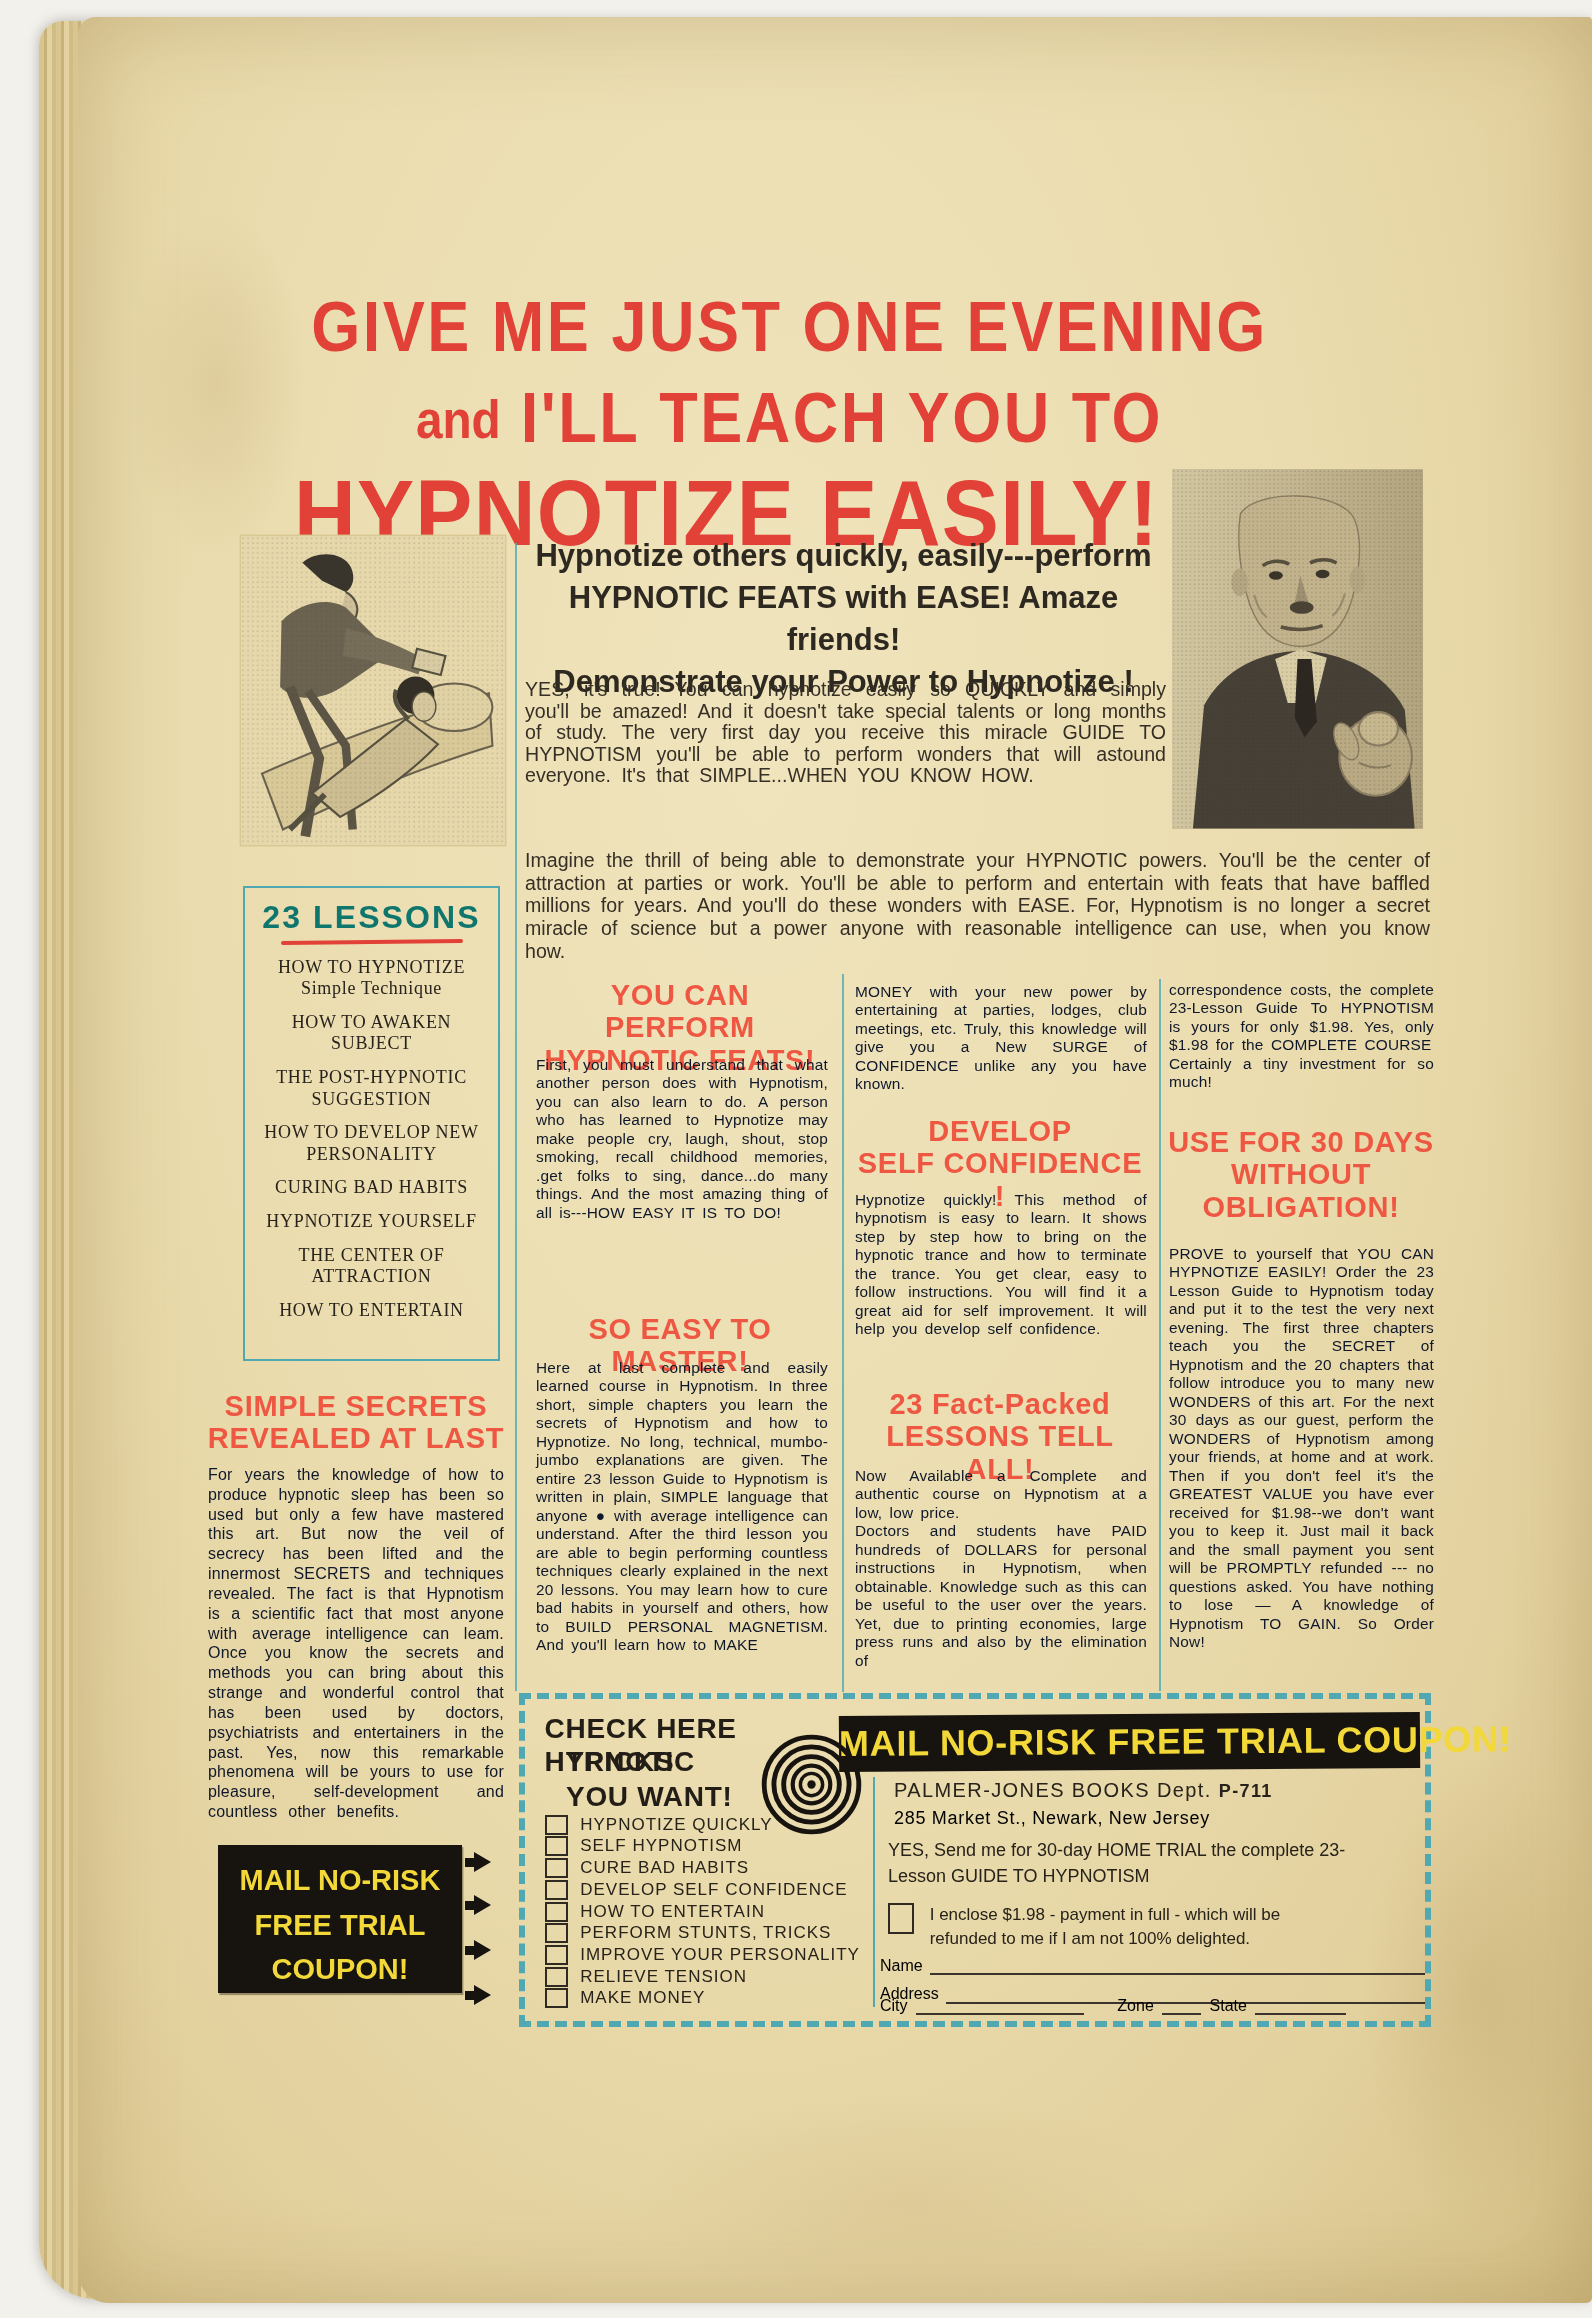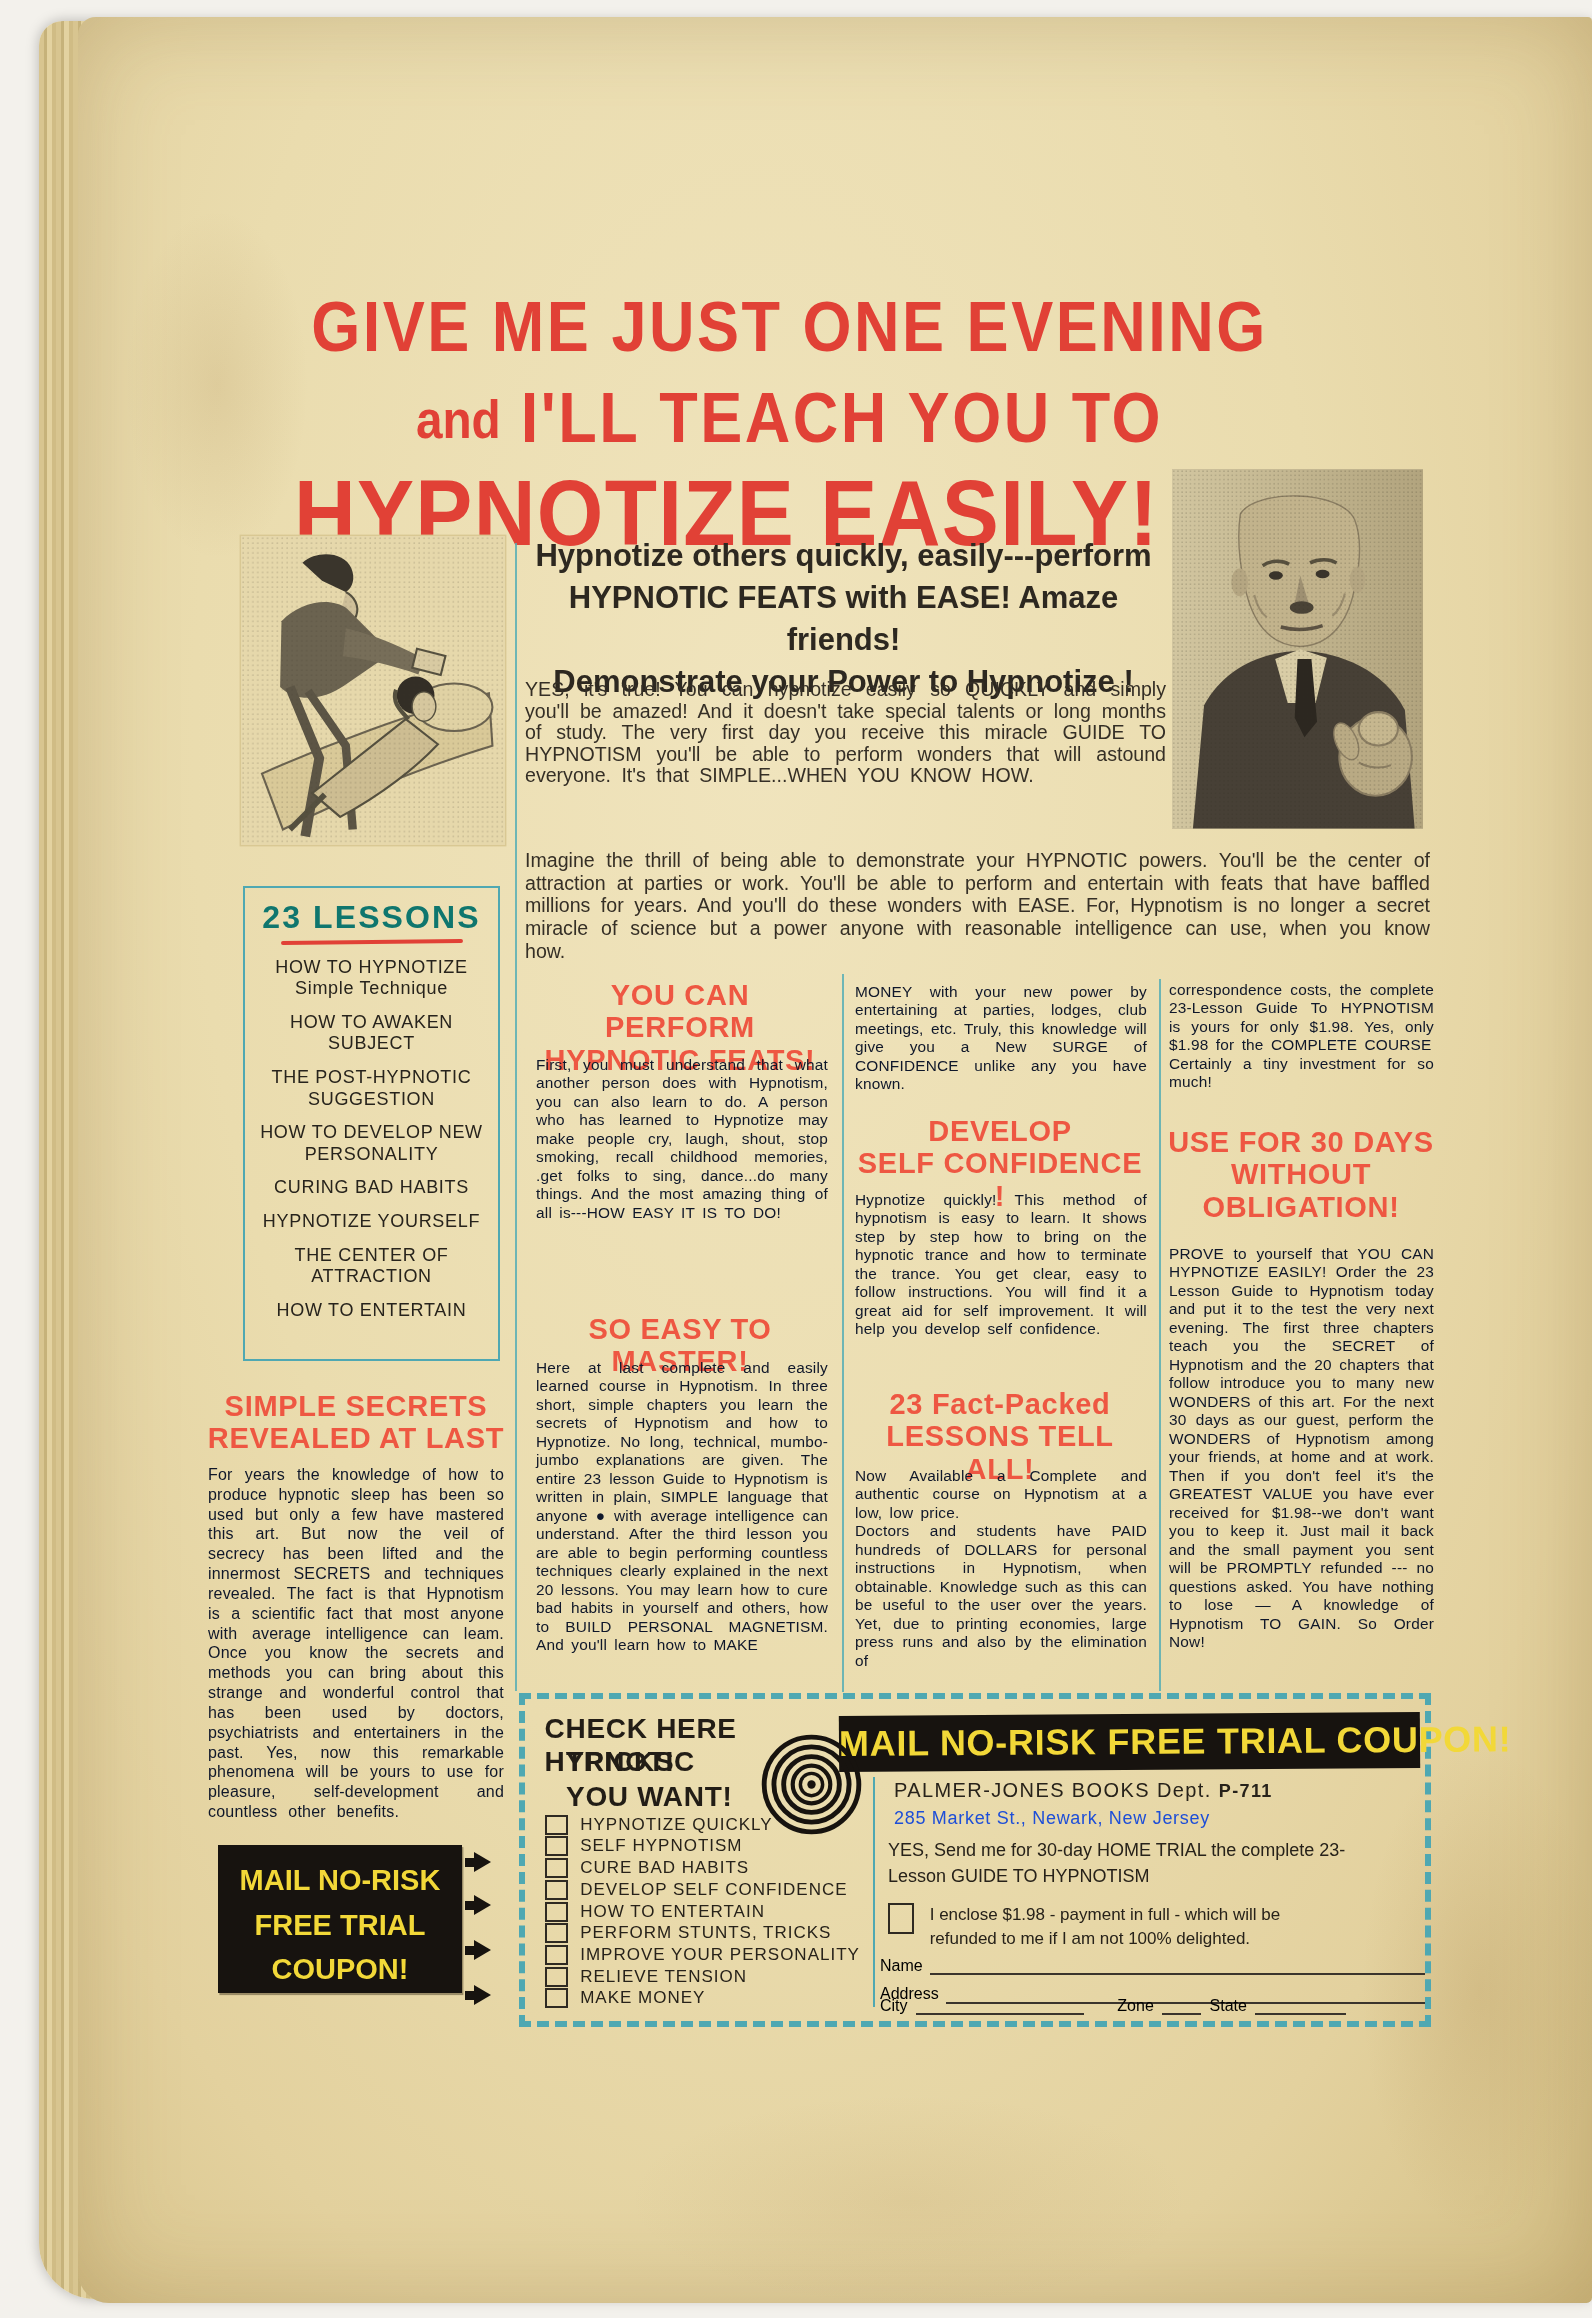--- a/index.html
+++ b/index.html
@@ -27,21 +27,21 @@
   #yes-para{left:525px;top:679px;width:641px;font-size:19.6px;line-height:1.1;word-spacing:4.9px;}
   #imagine-para{left:525px;top:849px;width:905px;font-size:19.6px;line-height:1.16;word-spacing:4.2px;}
   
   #illu-box{left:241px;top:536px;width:264px;height:309px;background:#e6d8ab;box-shadow:0 0 0 1.4px #d9c893;}
   #photo-box{left:1172px;top:469px;width:251px;height:360px;background:#c9bc97;}
   
   #lessons-box{left:243px;top:886px;width:257px;height:475px;border:2.8px solid #4fa8b2;
     padding:11.2px 5.6px;box-sizing:border-box;text-align:center;}
   #lessons-title{font-size:32px;font-weight:700;letter-spacing:2.1px;color:#0f766e;}
   #lessons-underline{width:182px;height:4.2px;background:#e14136;margin:4.2px auto 9.8px auto;border-radius:2.1px;transform:rotate(-.6deg);}
-  .lesson-item{font-size:18px;line-height:1.2;letter-spacing:0.7px;color:#27231c;margin:12px 0;white-space:pre-line;}
+  .lesson-item{font-size:18px;line-height:1.2;letter-spacing:0.7px;color:#27231c;margin:12px 0;white-space:pre-line;font-family:Liberation Serif, serif;}
   
   .vrule{width:2.1px;background:#57aeb5;opacity:.85;}
   
   .colhead{color:#ee5742;font-weight:700;text-align:center;font-size:29px;line-height:1.12;white-space:pre-line;letter-spacing:0.7px;}
   .colpara{font-size:15.4px;line-height:1.2;text-align:justify;word-spacing:2.8px;letter-spacing:0.2px;white-space:pre-line;color:#0f172a;}
   
   #secrets-head{left:206px;top:1390px;width:300px;}
   #secrets-para{left:208px;top:1465px;width:296px;font-size:16px;line-height:1.24;word-spacing:6.3px;}
   
   #mailbox{left:218px;top:1845px;width:244px;height:148px;background:#17130f;color:#f2d838;
@@ -277,21 +277,21 @@
         </div>
       <div class="check-row">
           <div class="checkbox"></div>
           <div class="check-label">MAKE MONEY</div>
         </div>
     </div>
 
     <div class="abs" id="coupon-divider"></div>
 
     <div class="abs" style="left:369px;top:80px;font-size:20px;letter-spacing:1.4px;color:#27221a;"><span>PALMER-JONES BOOKS  Dept.</span> <span style="font-weight:700;font-size:18px;">P-711</span></div>
-    <div class="abs" style="left:369px;top:109px;font-size:18px;letter-spacing:0.7px;color:#1d4ed8;text-align:center;">285 Market St., Newark, New Jersey</div>
+    <div class="abs" style="left:369px;top:109px;font-size:18px;letter-spacing:0.7px;color:#000000;text-align:center;">285 Market St., Newark, New Jersey</div>
     <div class="abs" style="left:363px;top:138px;width:538px;font-size:18px;line-height:1.45;white-space:pre-line;color:#27221a;">YES, Send me for 30-day HOME TRIAL the complete 23-
 Lesson GUIDE TO HYPNOTISM</div>
 
     <div class="abs" style="left:363px;top:204px;display:flex;gap:15.4px;align-items:flex-start;">
       <div style="width:22.3px;height:26.5px;border:2.1px solid #2f2a22;"></div>
       <div style="font-size:17px;line-height:1.4;white-space:pre-line;color:#27221a;">I enclose $1.98 - payment in full  - which will be
 refunded to me if I am not 100% delighted.</div>
     </div>
 
     <div class="abs" style="left:355px;top:256px;width:545px;display:flex;align-items:flex-end;gap:7px;">

